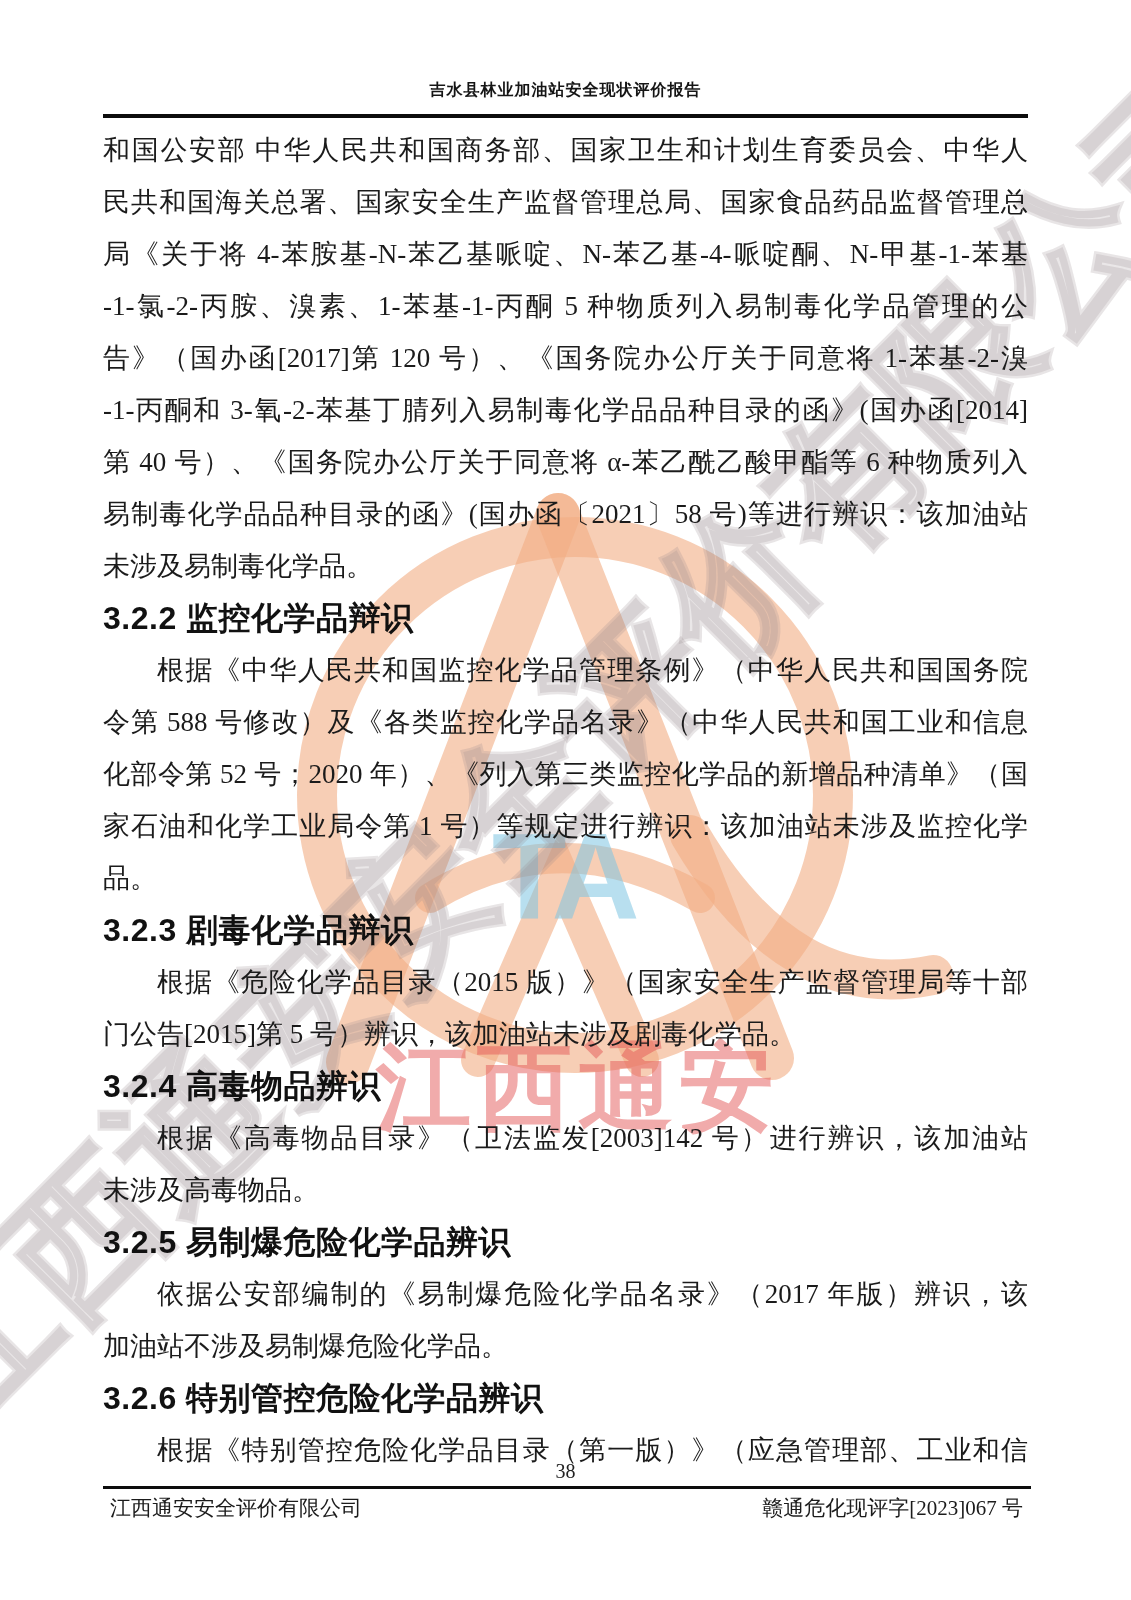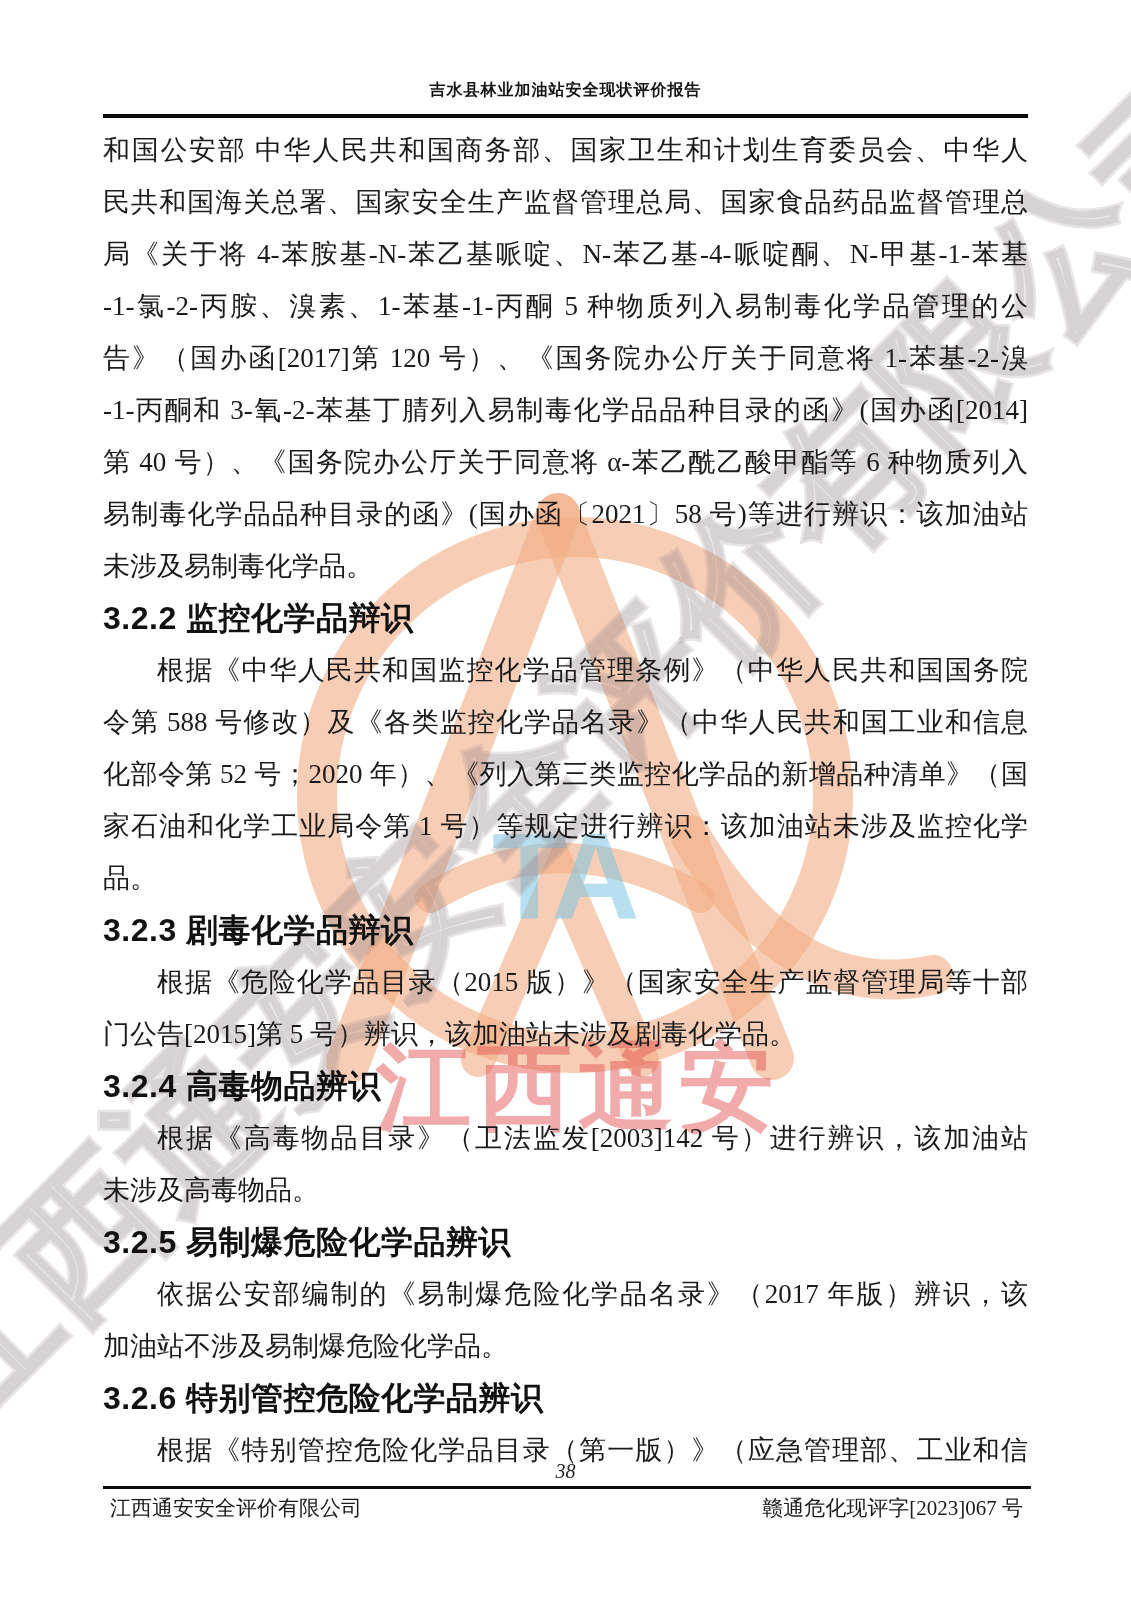--- a/index.html
+++ b/index.html
@@ -51,21 +51,21 @@
   }
   .line.j { white-space:normal; text-align:justify; text-align-last:justify; }
   .line.indent { text-indent:54px; }
   .hline {
     height:52px; line-height:52px; font-size:32px; font-weight:700;
     font-family:"Liberation Sans","DejaVu Sans",sans-serif;
     color:#111; letter-spacing:0.5px; white-space:nowrap;
   }
   .page-number {
     position:absolute; left:0; width:100%; top:1460px;
-    text-align:center; font-size:20px; color:#222; z-index:1;font-style:italic;
+    text-align:center; font-size:20px; color:#222; z-index:1;
   }
   .footer-rule {
     position:absolute; left:103px; right:100px; top:1486px;
     border-top:3px solid #0c0c0c; z-index:1;
   }
   .footer-row {
     position:absolute; left:110px; right:108px; top:1494px;
     display:flex; justify-content:space-between;
     font-size:21px; color:#1b1b1b; z-index:1;
   }

